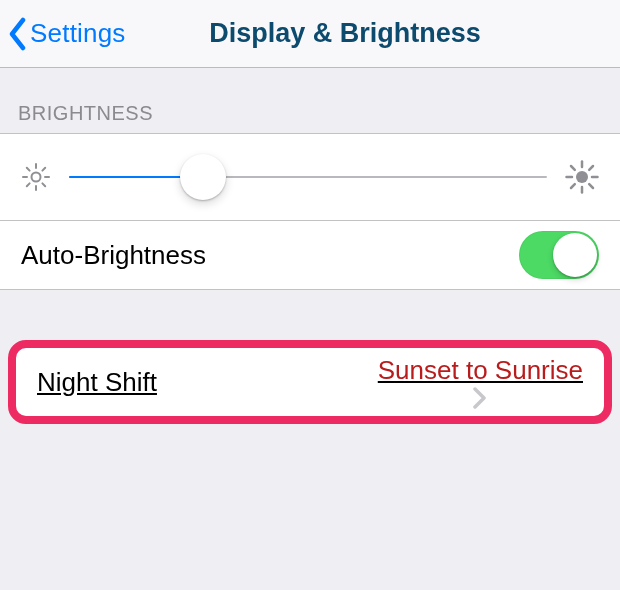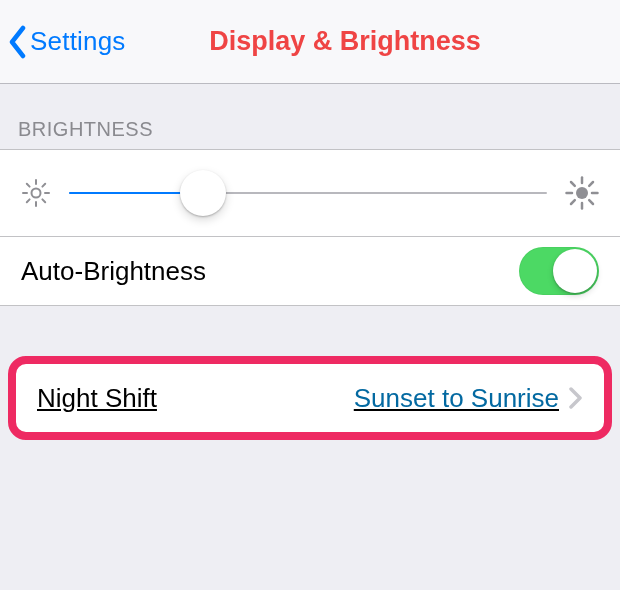--- a/index.html
+++ b/index.html
@@ -6,21 +6,21 @@
     html, body {
       width: 620px;
       height: 590px;
       font-family: -apple-system, "Helvetica Neue", Helvetica, Arial, sans-serif;
       background: #eeeef3;
       color: #000;
       overflow: hidden;
     }
     
     .navbar {
-      height: 84px;
+      height: 68px;
       background: #f8f8fa;
       border-bottom: 1px solid #babac0;
       display: flex;
       align-items: center;
       padding: 0 8px;
       position: relative;
     }
     .back {
       display: flex;
       align-items: center;
@@ -29,21 +29,21 @@
       letter-spacing: 0.2px;
     }
     .back svg { display: block; }
     .back-label { margin-left: 2px; }
     .title {
       position: absolute;
       left: 0; right: 0;
       text-align: center;
       font-size: 27px;
       font-weight: 600;
-      color: #ef4444;
+      color: #0c4a6e;
       pointer-events: none;
     }
     .title-inner { padding-left: 70px; }
     
     .section-header {
       padding: 34px 18px 8px 18px;
       color: #8a8a8f;
       font-size: 20px;
       letter-spacing: 0.5px;
     }
@@ -121,23 +121,23 @@
       border: 8px solid #ee2a62;
       border-radius: 18px;
       margin: 0 8px;
       background: #fff;
       text-decoration: underline;
     }
     .highlight-wrap .row { min-height: 68px; }
     .detail {
       display: flex;
       align-items: center;
-      gap: 10px;
-      color: #0369a1;
+      color: #b91c1c;
       font-size: 26px;
+      flex-direction: column;
     }
     .chevron { color: #c7c7cc; display:block; }
     .tail { height: 40px; }
   </style>
 </head>
 <body>
 
 <div class="navbar">
   <div class="back">
     <svg width="20" height="34" viewBox="0 0 20 34">

